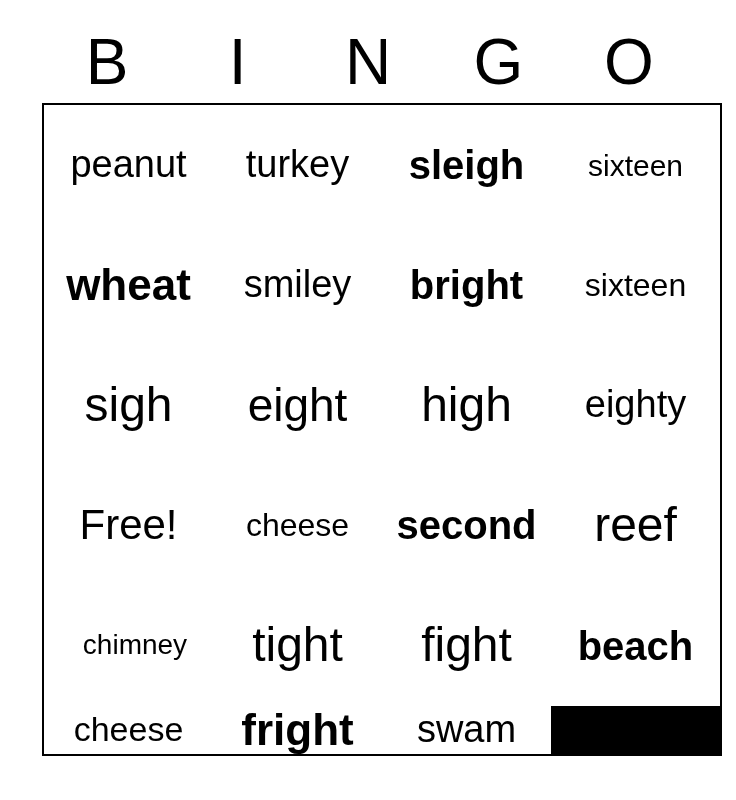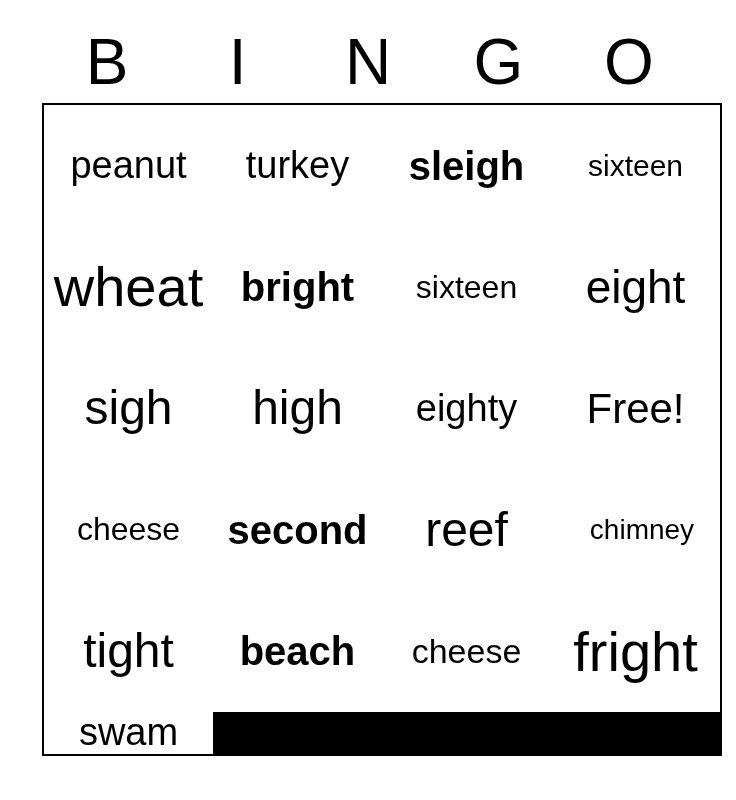--- a/index.html
+++ b/index.html
@@ -57,21 +57,21 @@
     cursor: pointer;
   }
   .word { line-height: 1.1; white-space: nowrap; }
   .fs28 { font-size: 28px; margin-left: 13px; }
   .fs30 { font-size: 30px; }
   .fs32 { font-size: 32px; }
   .fs34 { font-size: 34px; }
   .fs38 { font-size: 38px; }
   .fs40 { font-size: 40px; font-weight: bold; }
   .fs42 { font-size: 42px; }
-  .fs44 { font-size: 56px; }
+  .fs44 { font-size: 44px; font-weight: bold; }
   .fs46 { font-size: 46px; }
   .fs48 { font-size: 48px; }
 </style>
 </head>
 <body>
 
 <div class="bingo-title">
   <div class="bingo-letter">B</div>
   <div class="bingo-letter">I</div>
   <div class="bingo-letter">N</div>
@@ -91,30 +91,33 @@
       <span class="word fs40">sleigh</span>
     </div>
   <div class="bingo-cell">
       <span class="word fs30">sixteen</span>
     </div>
   <div class="bingo-cell">
       <span class="word fs44">wheat</span>
     </div>
 
   <div class="bingo-cell">
+      <span class="word fs38">smiley</span>
+    </div>
+  <div class="bingo-cell">
       <span class="word fs40">bright</span>
     </div>
   <div class="bingo-cell">
       <span class="word fs32">sixteen</span>
     </div>
   <div class="bingo-cell">
-      <span class="word fs46">eight</span>
+      <span class="word fs48">sigh</span>
     </div>
   <div class="bingo-cell">
-      <span class="word fs48">sigh</span>
+      <span class="word fs46">eight</span>
     </div>
 
   <div class="bingo-cell">
       <span class="word fs48">high</span>
     </div>
   <div class="bingo-cell">
       <span class="word fs38">eighty</span>
     </div>
   <div class="bingo-cell">
       <span class="word fs42">Free!</span>
@@ -128,20 +131,23 @@
 
   <div class="bingo-cell">
       <span class="word fs48">reef</span>
     </div>
   <div class="bingo-cell">
       <span class="word fs28">chimney</span>
     </div>
   <div class="bingo-cell">
       <span class="word fs48">tight</span>
     </div>
+  <div class="bingo-cell">
+      <span class="word fs48">fight</span>
+    </div>
 
   <div class="bingo-cell">
       <span class="word fs40">beach</span>
     </div>
   <div class="bingo-cell">
       <span class="word fs34">cheese</span>
     </div>
   <div class="bingo-cell">
       <span class="word fs44">fright</span>
     </div>

